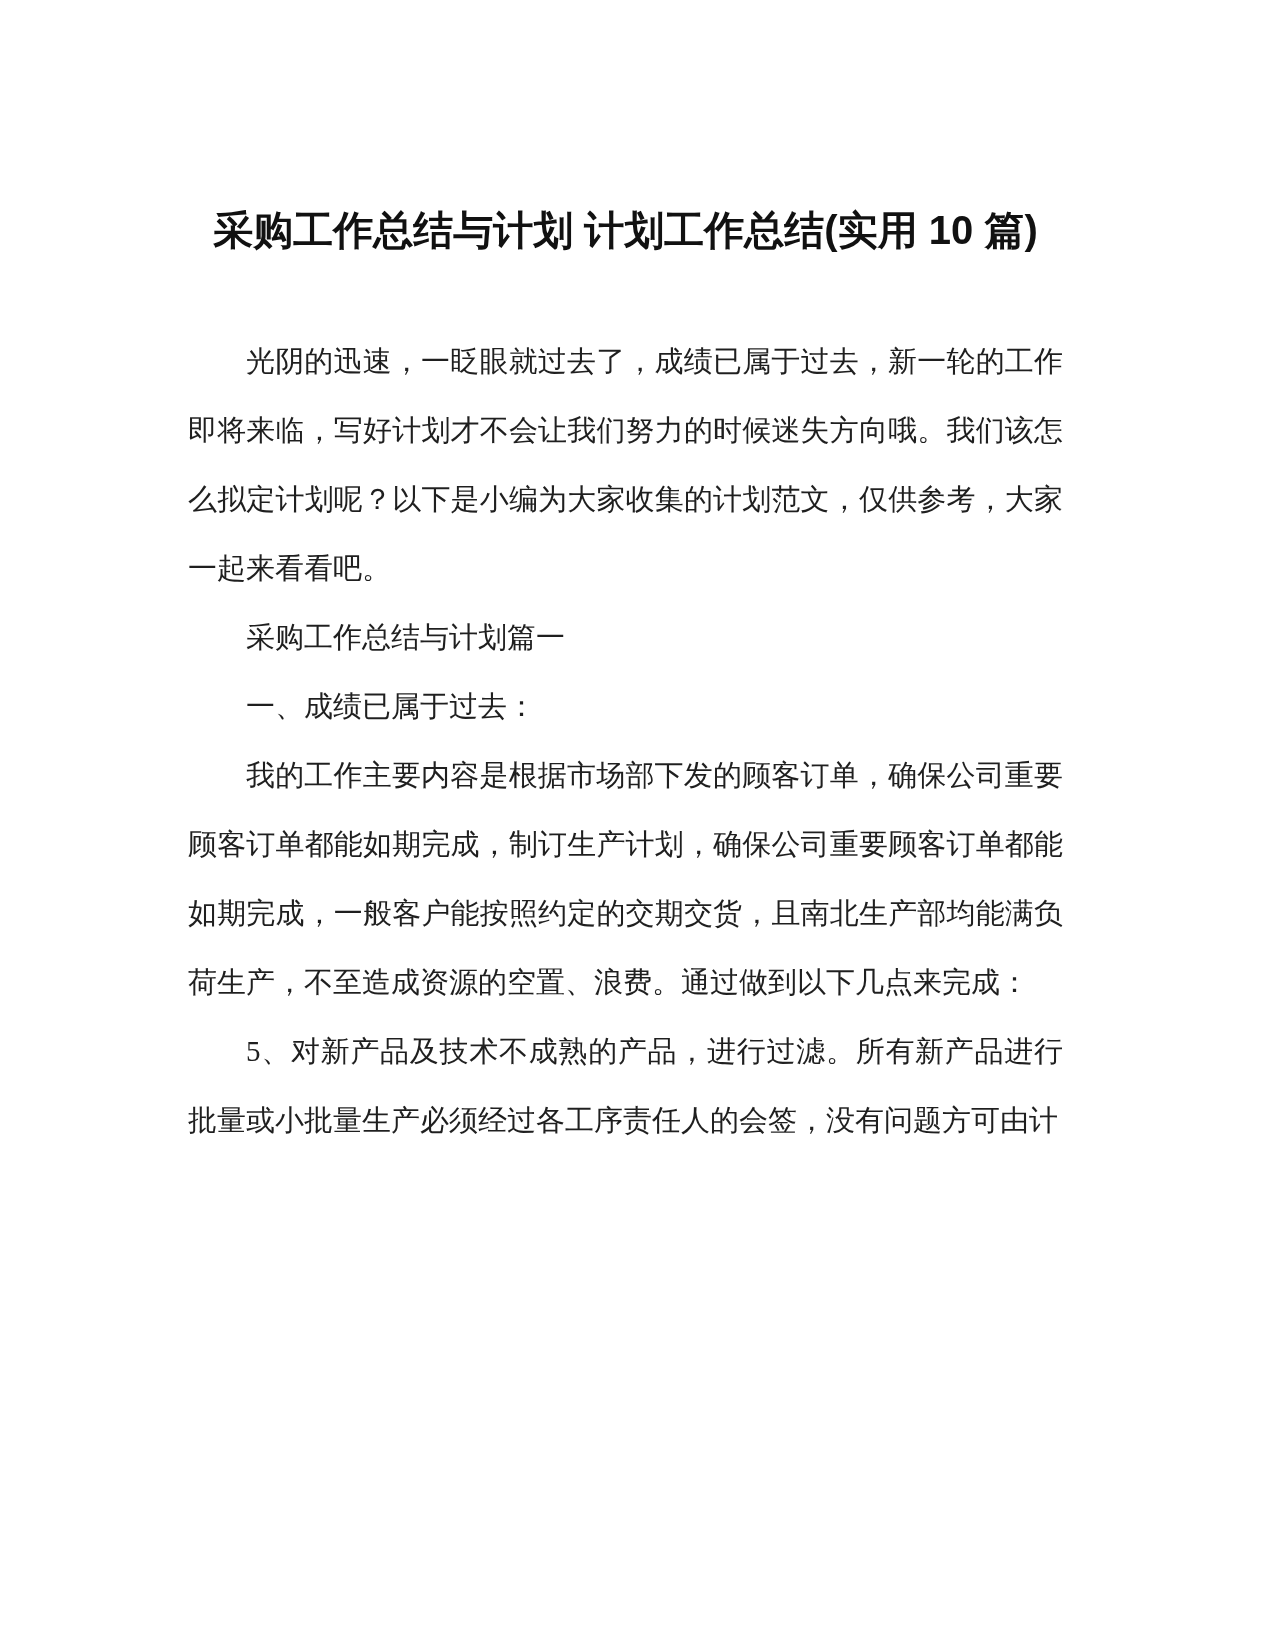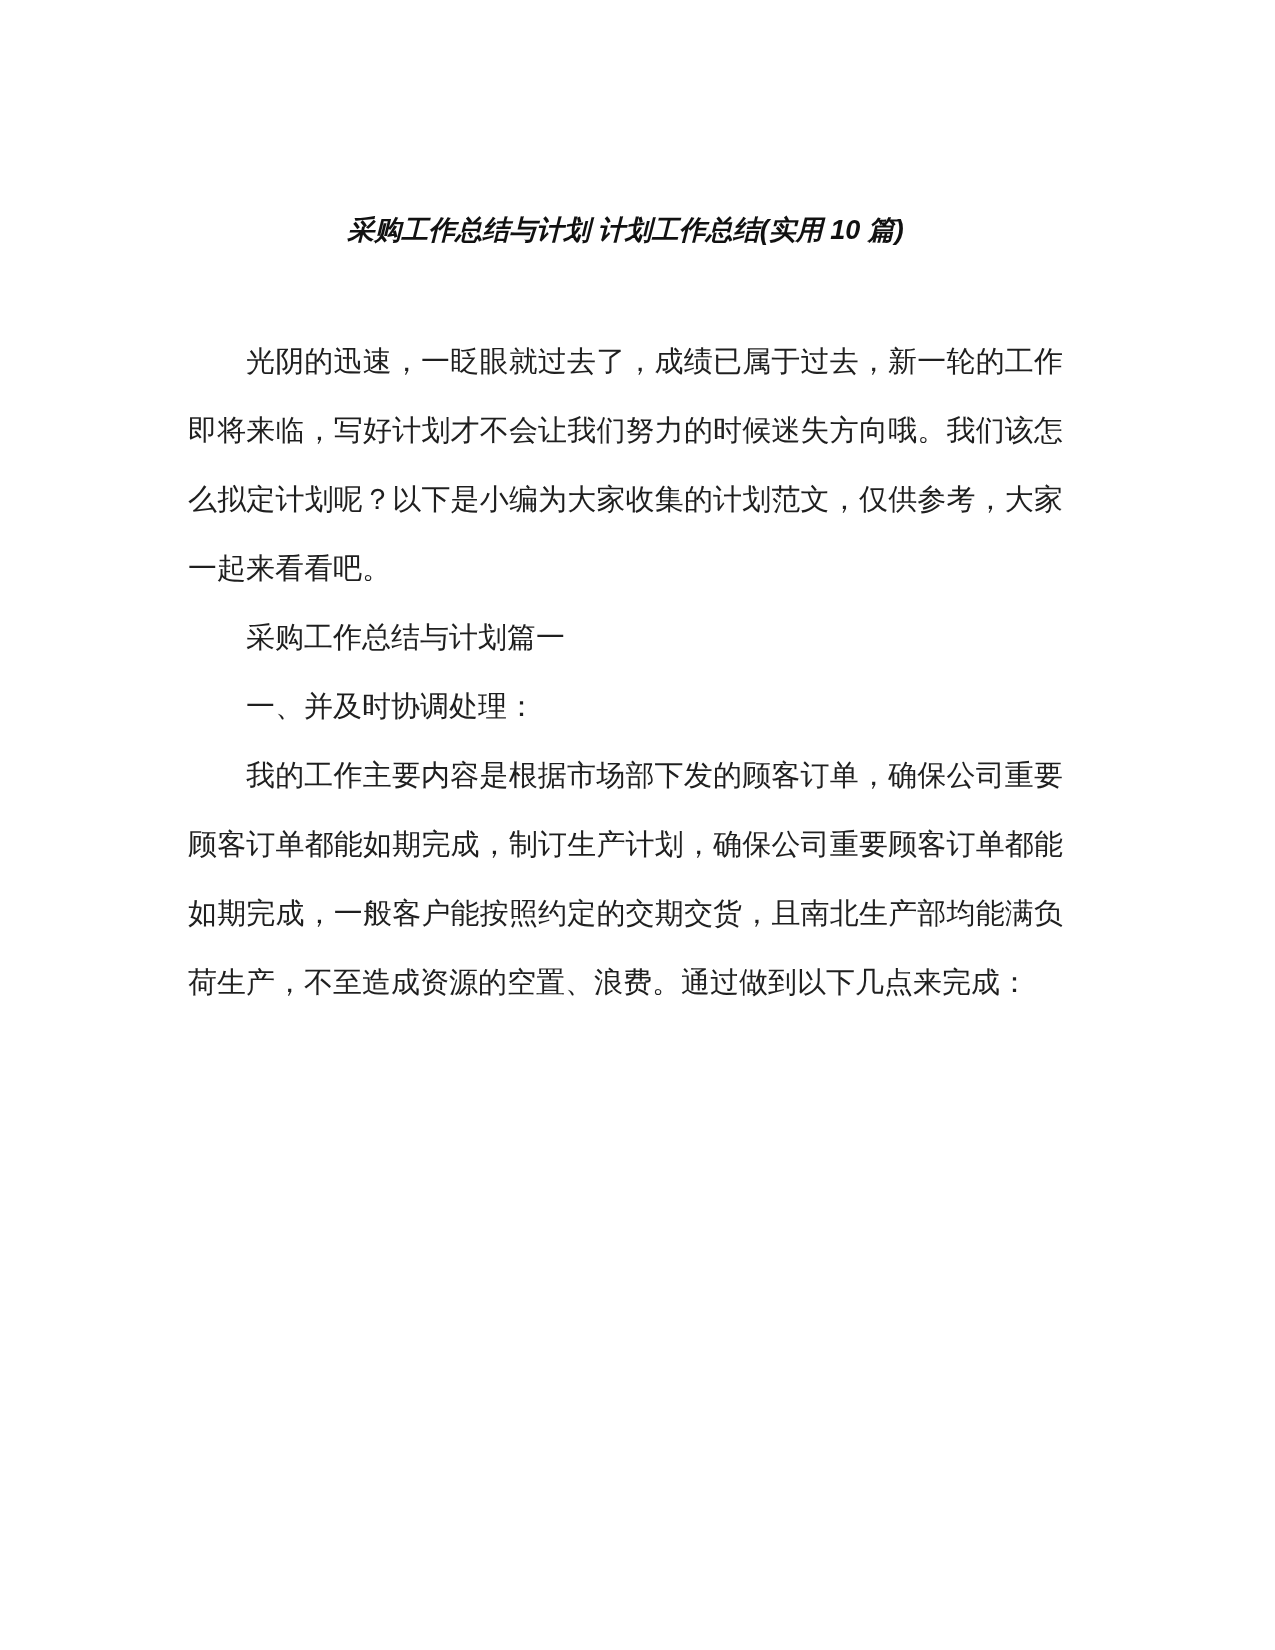--- a/index.html
+++ b/index.html
@@ -26,27 +26,26 @@
   .doc-content {
     position: absolute;
     left: 188px;
     top: 200px;
     width: 875px;
     color: #1f1f1f;
   }
   .doc-title {
     margin: 0 0 66px 0;
     font-family: "Liberation Sans", sans-serif;
-    font-size: 27px;
+    font-size: 40px;
     font-weight: 700;
     line-height: 61px;
     text-align: center;
     color: #111111;
     white-space: nowrap;
-    font-style: italic;
   }
   .doc-body p {
     margin: 0;
     font-size: 29px;
     line-height: 69px;
     text-align: justify;
     text-indent: 2em;
     letter-spacing: 0;
     word-break: normal;
     color: #1f1f1f;
@@ -54,17 +53,18 @@
 </style>
 </head>
 <body>
 
 <div class="doc-page">
   <div class="doc-content">
     <h1 class="doc-title">采购工作总结与计划 计划工作总结(实用 10 篇)</h1>
     <div class="doc-body">
       <p>光阴的迅速，一眨眼就过去了，成绩已属于过去，新一轮的工作即将来临，写好计划才不会让我们努力的时候迷失方向哦。我们该怎么拟定计划呢？以下是小编为大家收集的计划范文，仅供参考，大家一起来看看吧。</p>
       <p>采购工作总结与计划篇一</p>
-      <p>一、并及时协调处理：</p>
+      <p>一、成绩已属于过去：</p>
       <p>我的工作主要内容是根据市场部下发的顾客订单，确保公司重要顾客订单都能如期完成，制订生产计划，确保公司重要顾客订单都能如期完成，一般客户能按照约定的交期交货，且南北生产部均能满负荷生产，不至造成资源的空置、浪费。通过做到以下几点来完成：</p>
+      <p>5、对新产品及技术不成熟的产品，进行过滤。所有新产品进行批量或小批量生产必须经过各工序责任人的会签，没有问题方可由计</p>
     </div>
   </div>
 </div>
 
 </body></html>

